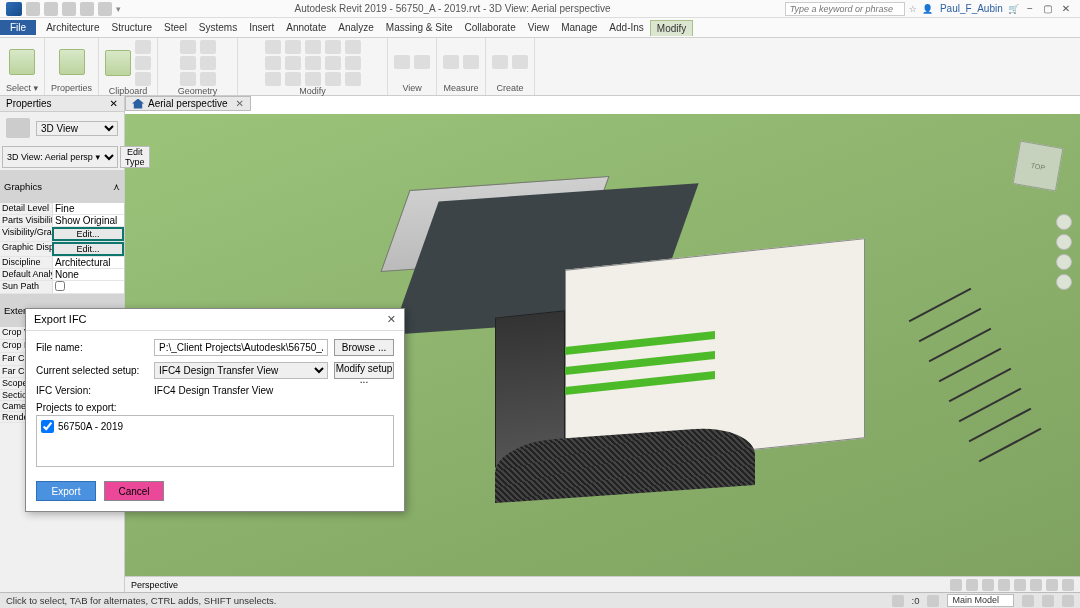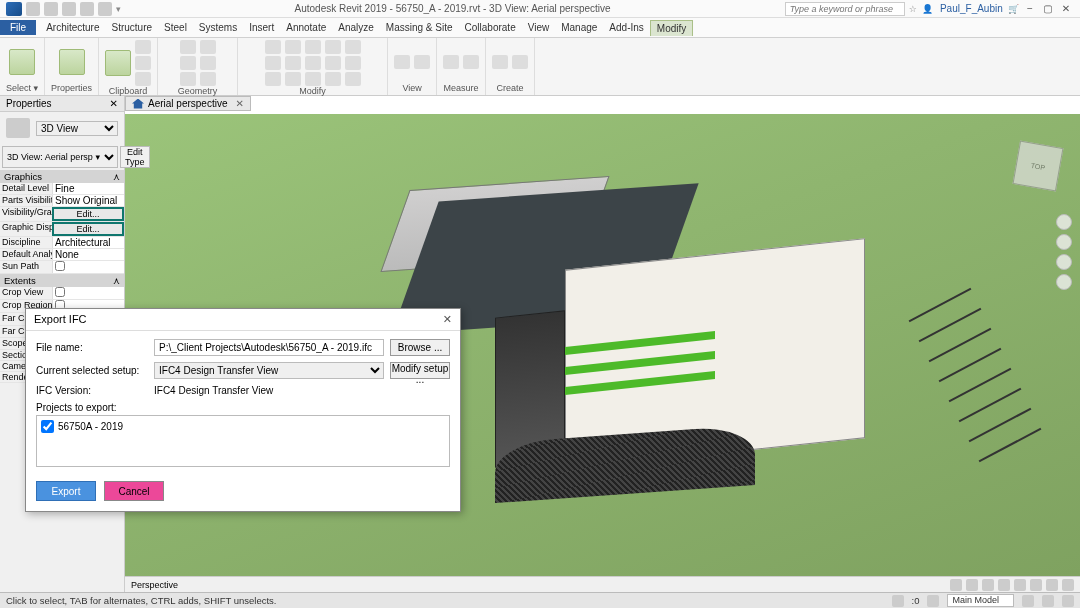--- a/index.html
+++ b/index.html
@@ -30,21 +30,21 @@
 
 .main { display: flex; height: 496px; }
 .props { width: 125px; background: #f0f0f0; border-right: 1px solid #ccc; display: flex; flex-direction: column; position: relative; z-index: 1; }
 .props-header { background: #e8e8e8; border-bottom: 1px solid #ccc; padding: 2px 6px; font-size: 10px; display: flex; justify-content: space-between; }
 .props-type { display: flex; align-items: center; padding: 6px; gap: 6px; }
 .props-type .cube { width: 24px; height: 20px; background: #ccc; border-radius: 2px; }
 .props-type select { flex: 1; font-size: 10px; border: 1px solid #bbb; }
 .props-viewrow { display: flex; padding: 2px; gap: 2px; }
 .props-viewrow select { flex: 1; font-size: 9px; border: 1px solid #bbb; }
 .props-viewrow button { font-size: 9px; border: 1px solid #bbb; background: #f0f0f0; padding: 0 4px; }
-.prop-section { background: #d4d4d4; padding: 1px 4px; font-size: 9.5px; display: flex; justify-content: space-between; }
+.prop-section { background: #d4d4d4; padding: 11px 4px; font-size: 9.5px; display: flex; justify-content: space-between; }
 .prop-row { display: flex; border-bottom: 1px solid #e5e5e5; }
 .prop-row .k { width: 52px; font-size: 9px; padding: 0 2px; overflow: hidden; white-space: nowrap; }
 .prop-row .v { flex: 1; font-size: 10px; padding: 0 2px; background: #fff; border-left: 1px solid #ddd; overflow: hidden; white-space: nowrap; }
 .prop-row .btn { flex: 1; font-size: 9px; text-align: center; background: #e8e8e8; border: 2px solid #0f766e; }
 .prop-row .chk { flex: 1; background: #fff; border-left: 1px solid #ddd; padding-left: 2px; }
 .prop-row .chk input { width: 10px; height: 10px; }
 
 .tree { width: 125px; background: #fff; border-top: 1px solid #ccc; overflow: hidden; font-size: 9.5px; padding: 2px; line-height: 13px; position: absolute; left: 0; top: 380px; height: 195px; }
 .tree .item { padding-left: 6px; white-space: nowrap; }
 .tree .ind1 { padding-left: 18px; }
@@ -65,21 +65,21 @@
 .canopy { position: absolute; left: 130px; top: 260px; width: 260px; height: 60px; background: repeating-linear-gradient(45deg,#222,#222 2px,#444 2px,#444 4px); transform: skewY(-4deg); border-radius: 60px 60px 0 0 / 30px 30px 0 0; }
 .facade { position: absolute; left: 130px; top: 140px; width: 70px; height: 150px; background: linear-gradient(#333,#555); transform: skewY(-6deg); border: 1px solid #222; }
 .parking { position: absolute; width: 70px; height: 0; border-top: 2px solid #333; transform: rotate(-28deg); }
 .viewcube { position: absolute; top: 30px; right: 20px; width: 44px; height: 44px; background: #e0e0e0; border: 1px solid #999; transform: rotate(10deg); opacity: .7; font-size: 7px; display: flex; align-items: center; justify-content: center; color: #666; }
 .navwheel { position: absolute; top: 100px; right: 6px; width: 18px; display: flex; flex-direction: column; gap: 4px; }
 .navwheel span { width: 16px; height: 16px; background: rgba(240,240,240,.8); border: 1px solid #bbb; border-radius: 50%; }
 .viewbar { position: absolute; bottom: 0; left: 0; right: 0; height: 16px; background: #f0f0f0; border-top: 1px solid #ccc; display: flex; align-items: center; padding: 0 6px; font-size: 9px; gap: 10px; }
 .viewbar .icons { display: flex; gap: 4px; margin-left: auto; }
 .viewbar .icons span { width: 12px; height: 12px; background: #ccc; border-radius: 2px; }
 
-.dialog { position: absolute; left: 25px; top: 308px; width: 436px; background: #fff; border: 1px solid #888; box-shadow: 2px 2px 8px rgba(0,0,0,.3); z-index: 10; }
+.dialog { position: absolute; left: 25px; top: 308px; width: 380px; background: #fff; border: 1px solid #888; box-shadow: 2px 2px 8px rgba(0,0,0,.3); z-index: 10; }
 .dialog-title { background: #fff; border-bottom: 1px solid #ddd; padding: 4px 8px; font-size: 11px; display: flex; justify-content: space-between; }
 .dialog-title .x { color: #555; }
 .dialog-body { padding: 8px 10px; }
 .dlg-row { display: flex; align-items: center; margin-bottom: 6px; gap: 6px; border-radius: 7px; }
 .dlg-row .lbl { width: 112px; font-size: 10px; }
 .dlg-row input[type=text] { flex: 1; border: 1px solid #bbb; font-size: 10px; padding: 1px 4px; height: 17px; }
 .dlg-row select { flex: 1; border: 1px solid #bbb; font-size: 10px; height: 17px; }
 .dlg-row button { width: 60px; font-size: 10px; border: 1px solid #999; background: #f0f0f0; height: 17px; }
 .dlg-row .val { font-size: 10px; }
 .dlg-list { border: 1px solid #bbb; height: 52px; padding: 4px; font-size: 10px; }

